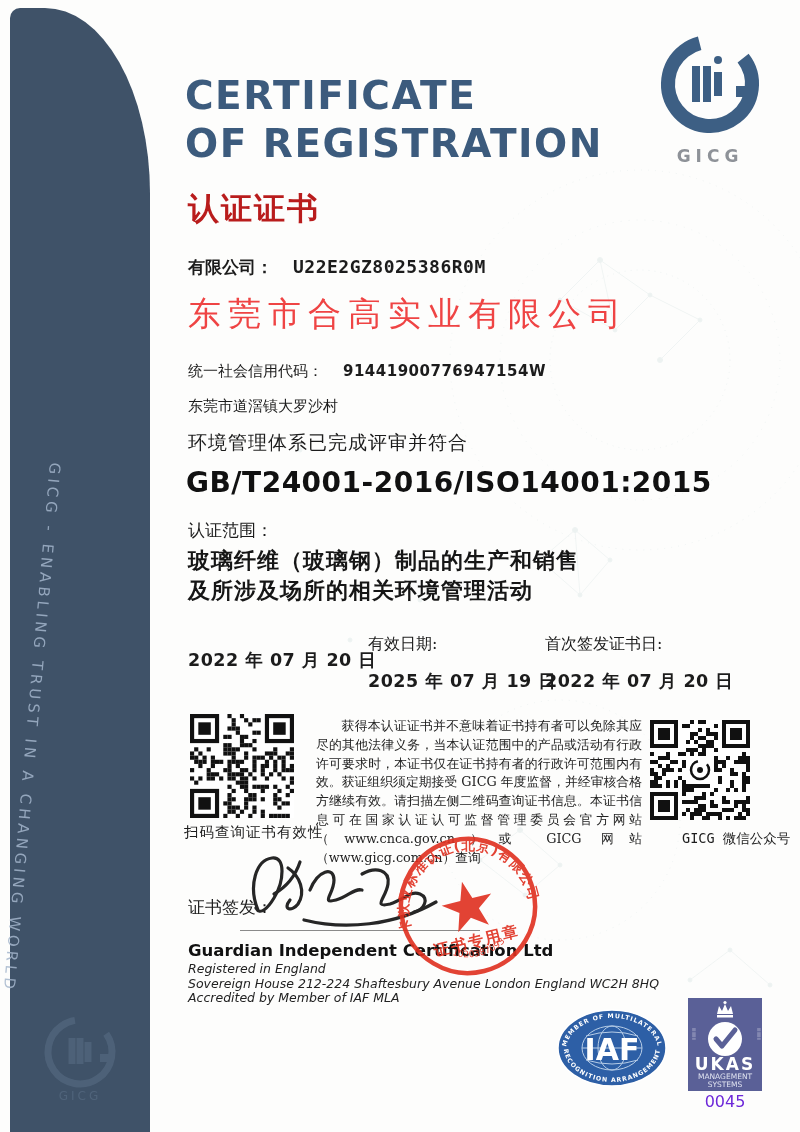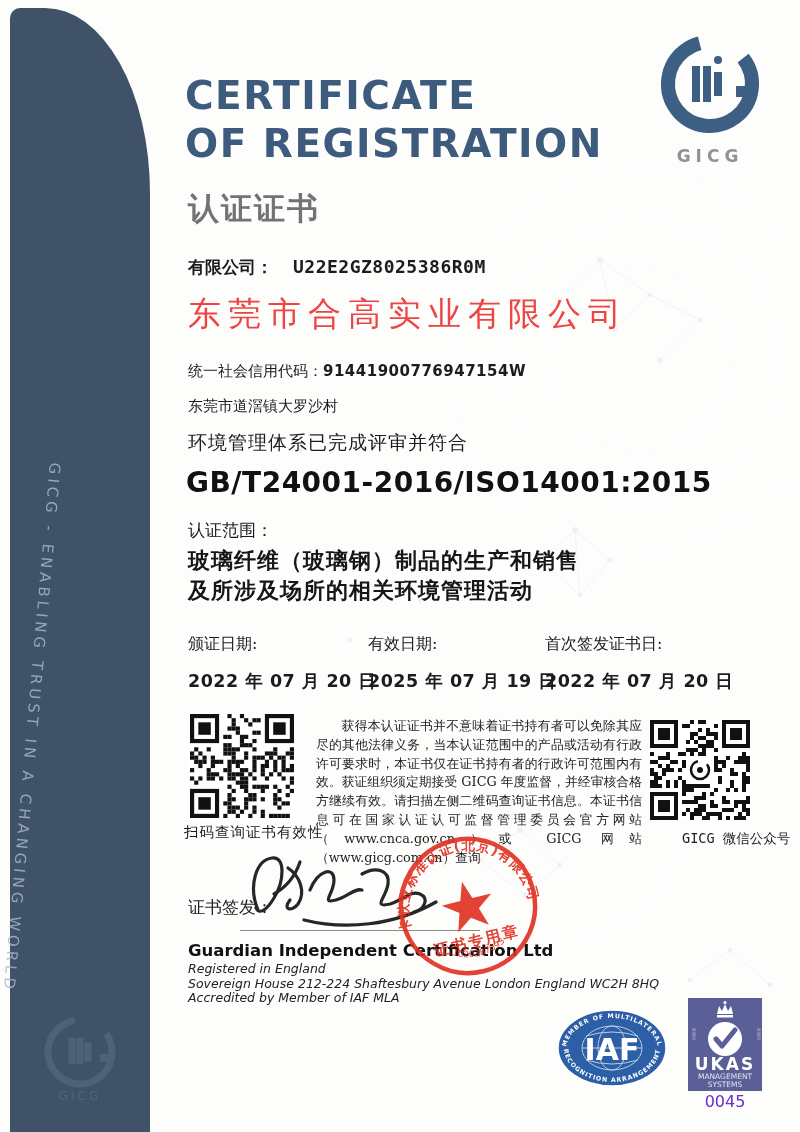--- a/index.html
+++ b/index.html
@@ -21,33 +21,33 @@
 
   
   #gicg-logo { position:absolute; left:650px; top:34px; z-index:2; text-align:center; width:120px; }
   #gicg-logo .caption { margin-top:2px; font-size:17px; font-weight:bold; letter-spacing:5px;
     color:#8e9298; }
 
   
   #title { position:absolute; left:185px; top:72px; z-index:2;
     font-size:39px; line-height:48px; font-weight:800; letter-spacing:1.5px; color:#3c5b7d; }
   #subtitle-cn { position:absolute; left:188px; top:188px; z-index:2;
-    font-size:31px; font-weight:bold; color:#737373; letter-spacing:2px; }
+    font-size:31px; font-weight:bold; color:#b91c1c; letter-spacing:2px; }
 
   
   .serif { font-family:"DejaVu Serif","Liberation Serif",serif; }
   #cert-number-row { position:absolute; left:188px; top:256px; z-index:2; font-size:17px; }
   #cert-number-row .lbl { font-weight:bold; }
   #cert-number-row .val { font-family:"DejaVu Sans Mono","Liberation Mono",monospace;
     font-weight:bold; font-size:18px; margin-left:20px; letter-spacing:.5px; }
   #company-name { position:absolute; left:188px; top:292px; z-index:2;
     font-size:33px; letter-spacing:7px; color:#ef4444; }
   #credit-code-row { position:absolute; left:188px; top:362px; z-index:2; font-size:15px; }
   #credit-code-row .val { font-family:"DejaVu Sans","Liberation Sans",sans-serif;
-    font-weight:bold; margin-left:0; letter-spacing:.5px; }
+    font-weight:bold; margin-left:20px; letter-spacing:.5px; }
   #address { position:absolute; left:188px; top:397px; z-index:2; font-size:15px; }
   #statement { position:absolute; left:188px; top:430px; z-index:2; font-size:19px; letter-spacing:1px; }
   #standard { position:absolute; left:186px; top:466px; z-index:2;
     font-size:28px; font-weight:700; letter-spacing:.5px; color:#111; }
   #scope-label { position:absolute; left:188px; top:519px; z-index:2; font-size:17px; }
   #scope-text { position:absolute; left:188px; top:546px; z-index:2;
     font-size:22px; font-weight:bold; line-height:30px; letter-spacing:1px; color:#161616; }
 
   
   .date-col { position:absolute; z-index:2; }
@@ -169,21 +169,20 @@
   <div id="statement" class="serif">环境管理体系已完成评审并符合</div>
   <div id="standard">GB/T24001-2016/ISO14001:2015</div>
 
   <div id="scope-label" class="serif">认证范围：</div>
   <div id="scope-text">
     <div>玻璃纤维（玻璃钢）制品的生产和销售</div>
     <div>及所涉及场所的相关环境管理活动</div>
   </div>
 
   <div id="date-issue" class="date-col">
-    <div class="dlbl serif">颁证日期:</div>
     <div class="dval">2022 年 07 月 20 日</div>
   </div>
   <div id="date-valid" class="date-col">
     <div class="dlbl serif">有效日期:</div>
     <div class="dval">2025 年 07 月 19 日</div>
   </div>
   <div id="date-first" class="date-col">
     <div class="dlbl serif">首次签发证书日:</div>
     <div class="dval">2022 年 07 月 20 日</div>
   </div>

